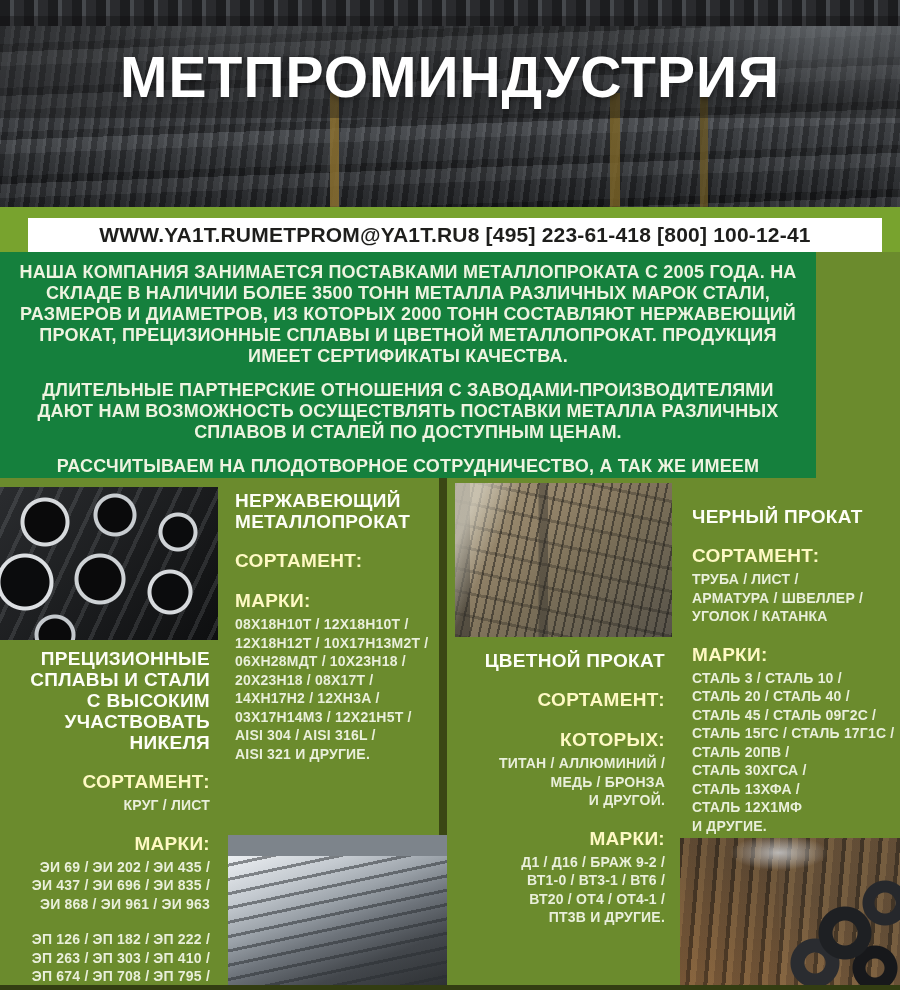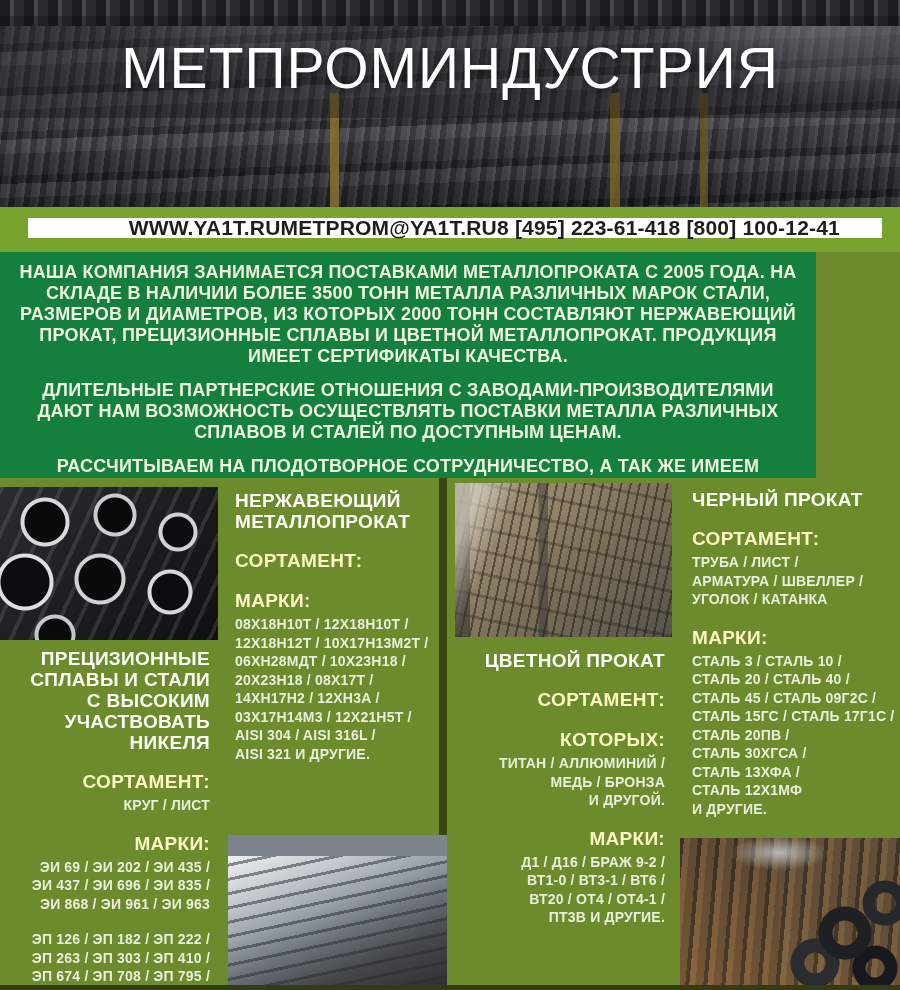--- a/index.html
+++ b/index.html
@@ -16,29 +16,29 @@
       linear-gradient(90deg, rgba(0,0,0,0) 330px, rgba(138,111,47,.85) 330px 339px, rgba(0,0,0,0) 339px 610px, rgba(125,101,38,.8) 610px 620px, rgba(0,0,0,0) 620px 700px, rgba(110,90,36,.75) 700px 708px, rgba(0,0,0,0) 708px),
       repeating-linear-gradient(97deg, rgba(145,150,156,.18) 0 3px, rgba(18,19,21,.28) 3px 9px, rgba(95,100,105,.16) 9px 15px),
       repeating-linear-gradient(178deg, rgba(0,0,0,.30) 0 8px, rgba(130,134,139,.18) 8px 22px, rgba(45,47,50,.22) 22px 44px),
       linear-gradient(180deg, rgba(0,0,0,.12), rgba(0,0,0,0) 30%, rgba(0,0,0,0) 65%, rgba(0,0,0,.35)),
       linear-gradient(180deg,#5a5d61 0%,#46484c 40%,#333538 75%,#26272a 100%);
     background-size:100% 26px,auto,auto,100% 55%,auto,auto,auto,auto;
     background-position:0 0,0 0,0 0,0 100%,0 0,0 0,0 0,0 0;
     background-repeat:no-repeat,no-repeat,no-repeat,no-repeat,repeat,repeat,no-repeat,no-repeat;}
   .hero-band{position:absolute;left:0;top:16px;width:100%;height:102px;
     background:rgba(15,14,13,.35);}
-  .hero h1{position:relative;z-index:2;margin:3px;padding-top:32px;text-align:center;
-    font-size:57px;font-weight:normal;letter-spacing:1px;color:#ffffff;
+  .hero h1{position:relative;z-index:2;margin:12px;padding-top:32px;text-align:center;
+    font-size:57px;font-weight:bold;letter-spacing:1px;color:#ffffff;
     text-shadow:0 2px 6px rgba(0,0,0,.45);}
 
   
   .stripe{position:absolute;left:0;top:207px;width:900px;height:11px;background:#78a32e;}
   .contact{position:absolute;left:0;top:218px;width:900px;height:34px;background:#78a32e;}
-  .contact-inner{position:absolute;left:28px;right:18px;top:0;height:20px;background:#ffffff;
-    display:flex;align-items:center;justify-content:flex-end;padding:0 42px;box-sizing:border-box;}
+  .contact-inner{position:absolute;left:28px;right:18px;top:0;height:34px;background:#ffffff;
+    display:flex;align-items:center;justify-content:center;padding:0 42px;box-sizing:border-box;}
   .contact-inner span{font-size:21px;font-weight:bold;color:#1e1e1c;letter-spacing:.2px;white-space:nowrap;}
 
   
   .intro{position:absolute;left:0;top:252px;width:816px;height:226px;background:#15803d;
     box-sizing:border-box;padding:10px 16px 0;}
   .intro p{margin:0 0 13px;text-align:center;font-size:18px;line-height:21px;font-weight:bold;
     color:#eef3e0;letter-spacing:.2px;}
 
   
   .grid{position:absolute;left:0;top:478px;width:900px;height:507px;background:#6b8b2d;}
@@ -77,21 +77,21 @@
       radial-gradient(circle at 135px 125px, rgba(0,0,0,0) 0 10px, #2a2c30 11px 24px, rgba(0,0,0,0) 25px),
       radial-gradient(circle at 195px 130px, rgba(0,0,0,0) 0 9px, #17181b 10px 22px, rgba(0,0,0,0) 23px),
       repeating-linear-gradient(95deg, rgba(20,18,16,.45) 0 4px, rgba(150,120,80,.3) 4px 10px, rgba(90,70,50,.35) 10px 18px),
       linear-gradient(25deg, rgba(140,90,45,.5), rgba(60,45,30,.45) 60%),
       linear-gradient(90deg,#7d6243 0 45%,#8a6f4e 45% 100%);}
 
   .col{position:absolute;z-index:2;box-sizing:border-box;}
   .col1{left:0;top:170px;width:210px;text-align:right;}
   .col2{left:228px;top:12px;width:212px;padding-left:7px;text-align:left;}
   .col3{left:455px;top:172px;width:217px;padding-right:7px;text-align:right;}
-  .col4{left:678px;top:11px;width:218px;padding-left:14px;text-align:left;}
+  .col4{left:678px;top:28px;width:218px;padding-left:14px;text-align:left;}
   .pre{white-space:pre-line;}
   .sec-title{font-size:19px;line-height:21px;font-weight:bold;color:#fdfef6;letter-spacing:.3px;}
   .sec-label{font-size:19px;font-weight:bold;color:#fef9c3;letter-spacing:.3px;margin-top:18px;}
   .sec-list{font-size:14px;line-height:18.5px;font-weight:bold;color:#e9efda;letter-spacing:.2px;margin-top:3px;}
   .gap-top{margin-top:17px;}
 
   .bottom-strip{position:absolute;left:0;top:985px;width:900px;height:5px;background:#333d12;}
 </style>
 </head>
 <body>

